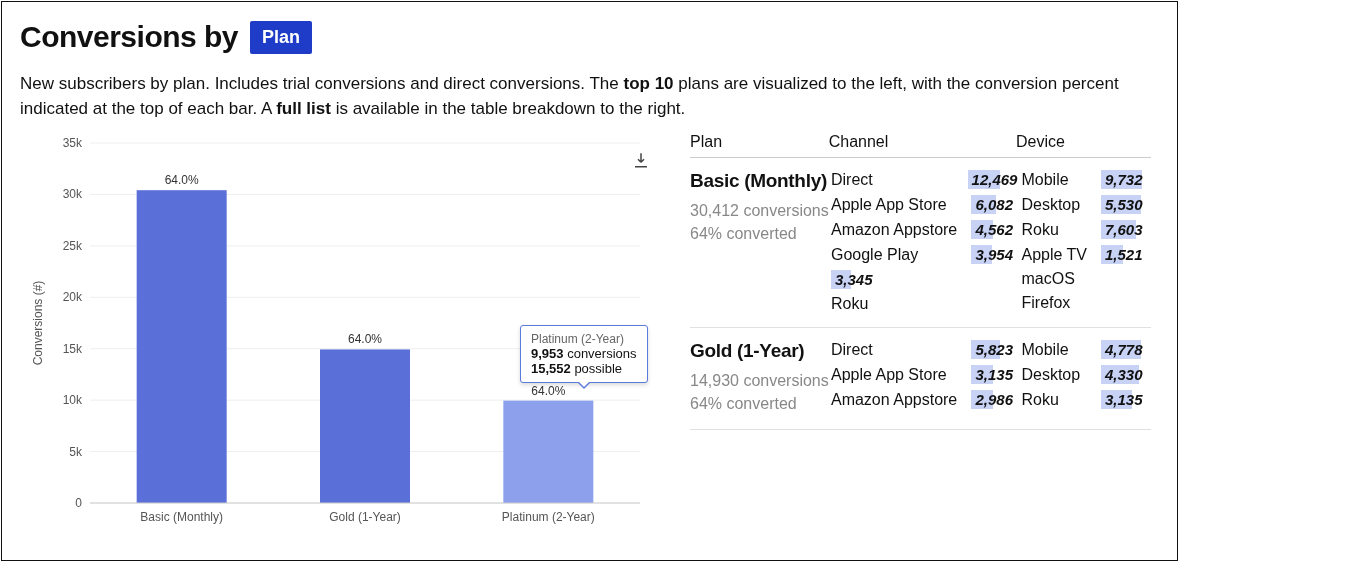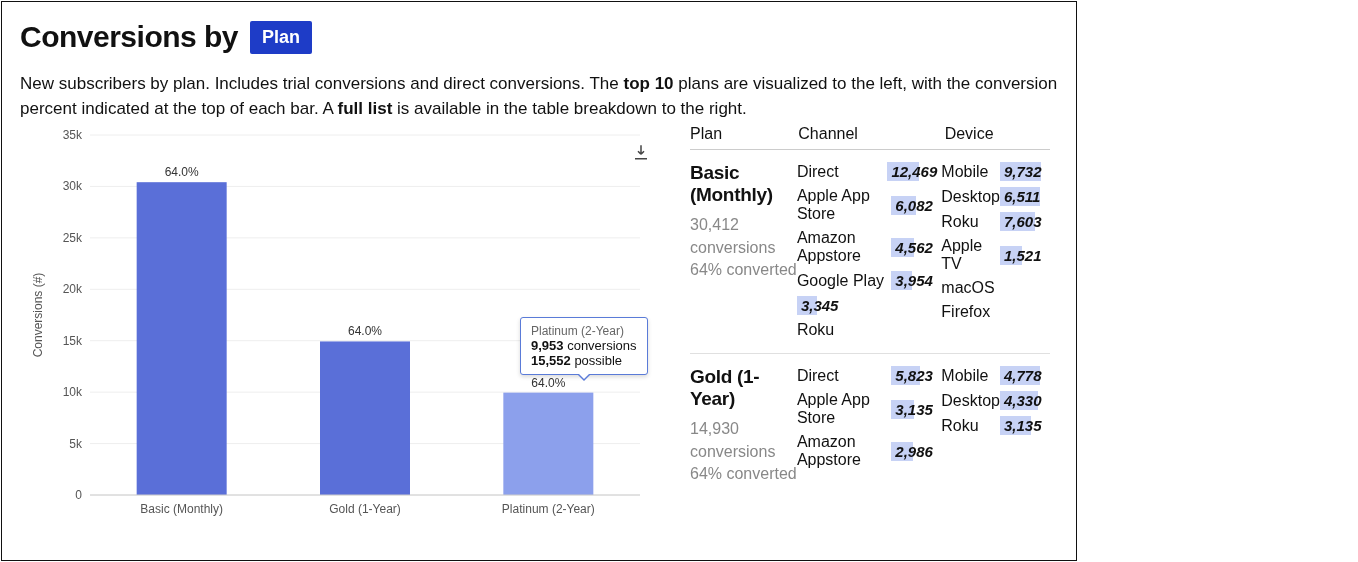--- a/index.html
+++ b/index.html
@@ -1,21 +1,21 @@
 <!DOCTYPE html>
 <html><head>
 <meta charset="utf-8">
 <style>
 * { box-sizing: border-box; margin: 0; padding: 0; }
 body { font-family: -apple-system, BlinkMacSystemFont, "Segoe UI", Helvetica, Arial, sans-serif; color: #111; background: #fff; }
-.container { border: 1px solid #111; width: 1076px; height: 560px; margin: 1px; padding: 18px 18px 10px 18px; position: relative; overflow: hidden; }
+.container { border: 1px solid #111; width: 1177px; height: 560px; margin: 1px; padding: 18px 18px 10px 18px; position: relative; overflow: hidden; }
 .header { display: flex; align-items: center; gap: 12px; margin-bottom: 18px; }
 .title { font-size: 30px; font-weight: 800; letter-spacing: -0.5px; }
 .tag { background: #1e3cc7; color: #fff; font-weight: 600; font-size: 18px; padding: 6px 12px; border-radius: 2px; }
-.desc { font-size: 17px; line-height: 1.45; margin-bottom: 4px; }
+.desc { font-size: 17px; line-height: 1.45; margin-bottom: 12px; }
 .desc b { font-weight: 700; }
 .content { display: flex; gap: 30px; }
 .chart-area { width: 640px; position: relative; }
 .chart-svg { width: 640px; height: 400px; }
 .download-icon { position: absolute; top: 18px; right: 10px; cursor: pointer; color: #444; }
 .tooltip { position: absolute; background: #fff; border: 1px solid #5a7bd8; border-radius: 3px; padding: 6px 10px; font-size: 13px; box-shadow: 0 2px 4px rgba(0,0,0,0.15); }
 .tooltip::after { content: ""; position: absolute; bottom: -7px; left: 50%; transform: translateX(-50%); width: 0; height: 0; border-left: 7px solid transparent; border-right: 7px solid transparent; border-top: 7px solid #5a7bd8; }
 .tooltip::before { content: ""; position: absolute; bottom: -5px; left: 50%; transform: translateX(-50%); width: 0; height: 0; border-left: 6px solid transparent; border-right: 6px solid transparent; border-top: 6px solid #fff; z-index: 1; }
 .tooltip-name { color: #666; font-size: 12px; }
 .tooltip-row { font-size: 13px; }
@@ -137,21 +137,21 @@
                 <span class="subitem-label">Roku</span>
               </div>
             </div>
             <div class="sublist" style="width: 170px;">
               <div class="subitem">
                 <span class="subitem-label">Mobile</span>
                 <span class="subitem-badge" style="background: linear-gradient(to right, rgb(199, 210, 245) 82%, transparent 82%);">9,732</span>
               </div>
               <div class="subitem">
                 <span class="subitem-label">Desktop</span>
-                <span class="subitem-badge" style="background: linear-gradient(to right, rgb(199, 210, 245) 80%, transparent 80%);">6,511</span>
+                <span class="subitem-badge" style="background: linear-gradient(to right, rgb(199, 210, 245) 80%, transparent 80%);">5,530</span>
               </div>
               <div class="subitem">
                 <span class="subitem-label">Roku</span>
                 <span class="subitem-badge" style="background: linear-gradient(to right, rgb(199, 210, 245) 70%, transparent 70%);">7,603</span>
               </div>
               <div class="subitem">
                 <span class="subitem-label">Apple TV</span>
                 <span class="subitem-badge" style="background: linear-gradient(to right, rgb(199, 210, 245) 45%, transparent 45%);">1,521</span>
               </div>
               <div class="subitem">

